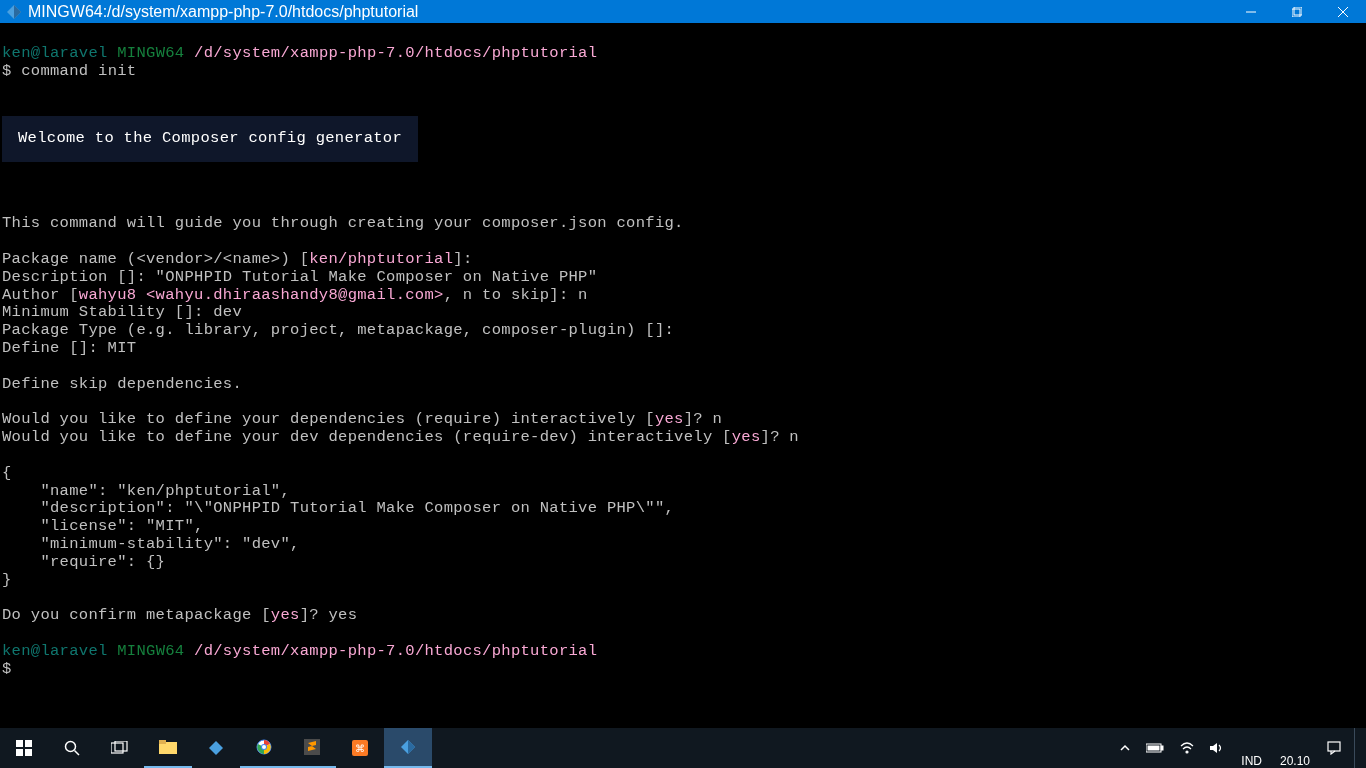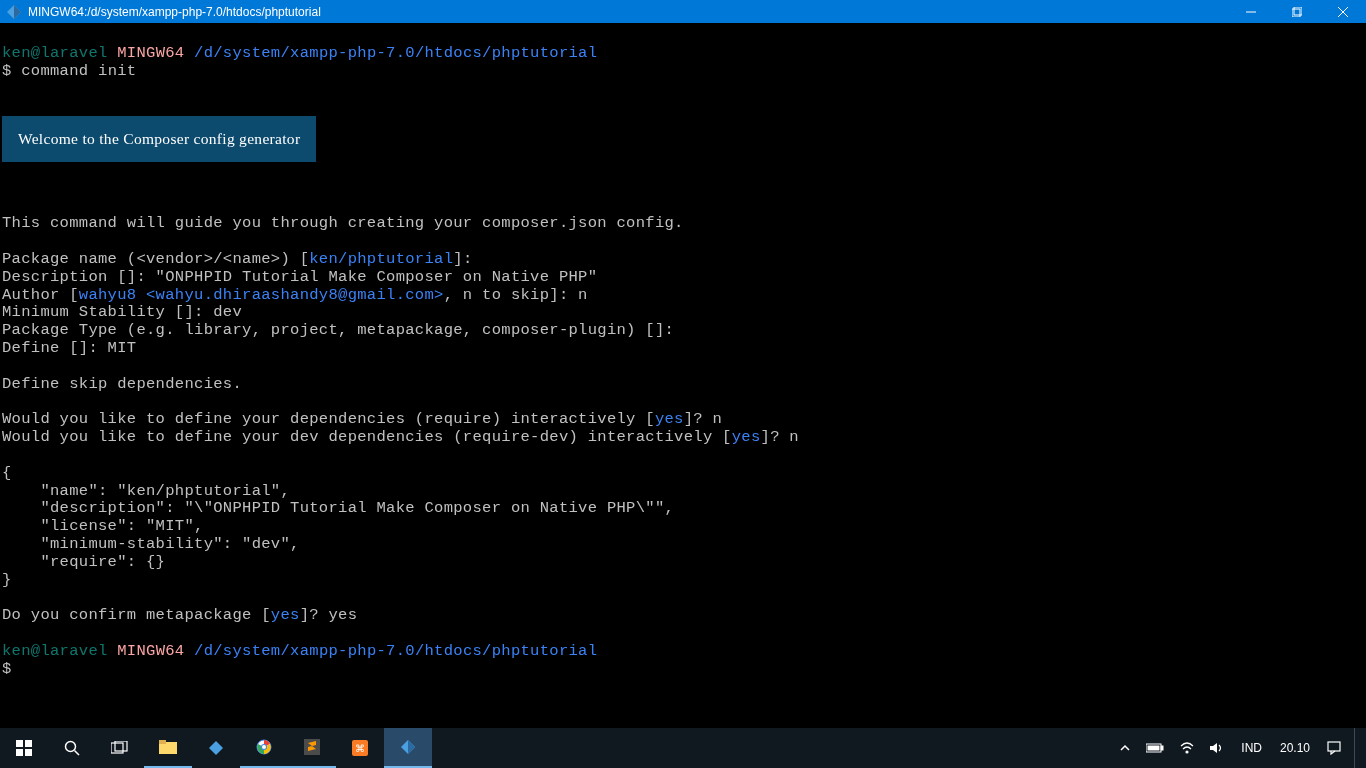--- a/index.html
+++ b/index.html
@@ -12,21 +12,21 @@
       overflow: hidden;
       position: relative;
     }
     .titlebar {
       height: 23px;
       background: #0078d7;
       display: flex;
       align-items: center;
       color: #fff;
       font-family: 'Segoe UI', sans-serif;
-      font-size: 12px;
+      font-size: 16px;
     }
     .titlebar-icon {
       width: 16px; height: 16px;
       margin-left: 6px;
       margin-right: 6px;
       display: inline-flex;
       align-items: center;
       justify-content: center;
     }
     .titlebar-title { flex: 1; }
@@ -40,28 +40,27 @@
       padding: 4px 2px;
       height: calc(100% - 23px - 40px);
       background: #000;
       color: #c0c0c0;
       line-height: 1.15;
       white-space: pre;
       font-size: 15.5px;
       letter-spacing: 0.3px;
     }
     .green { color: #0f766e; }
-    .magenta { color: #fca5a5; }
-    .yellow { color: #3b82f6; }
+    .magenta { color: #15803d; }
+    .yellow { color: #f9a8d4; }
     .banner {
       display: inline-block;
-      background: #0c4a6e;
+      background: #0f172a;
       color: #fff;
       padding: 14px 16px;
-      font-family: Liberation Serif, serif;
     }
     .taskbar {
       position: absolute;
       bottom: 0; left: 0; right: 0;
       height: 40px;
       background: #101820;
       display: flex;
       align-items: stretch;
     }
     .task-item {
@@ -74,21 +73,21 @@
     .task-item.active {
       background: #2a4a6a;
       border-bottom: 2px solid #76b9ed;
     }
     .task-item.running {
       border-bottom: 2px solid #76b9ed;
     }
     .task-right {
       margin-left: auto;
       display: flex;
-      align-items: center;
+      align-items: flex-end;
       color: #fff;
       font-family: 'Segoe UI', sans-serif;
       font-size: 12px;
       gap: 10px;
       padding-right: 6px;
     }
     .tray-icon {
       display: flex; align-items: center; justify-content: center;
       height: 40px;
       padding: 0 3px;

